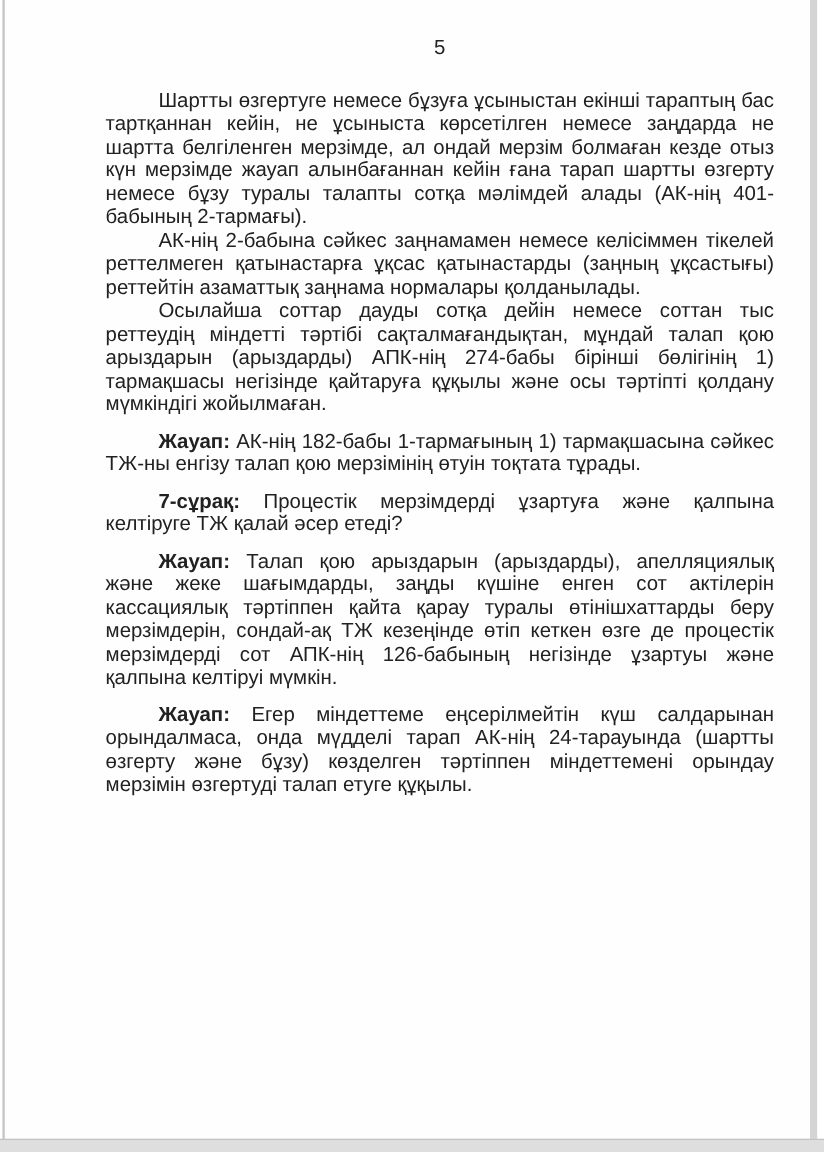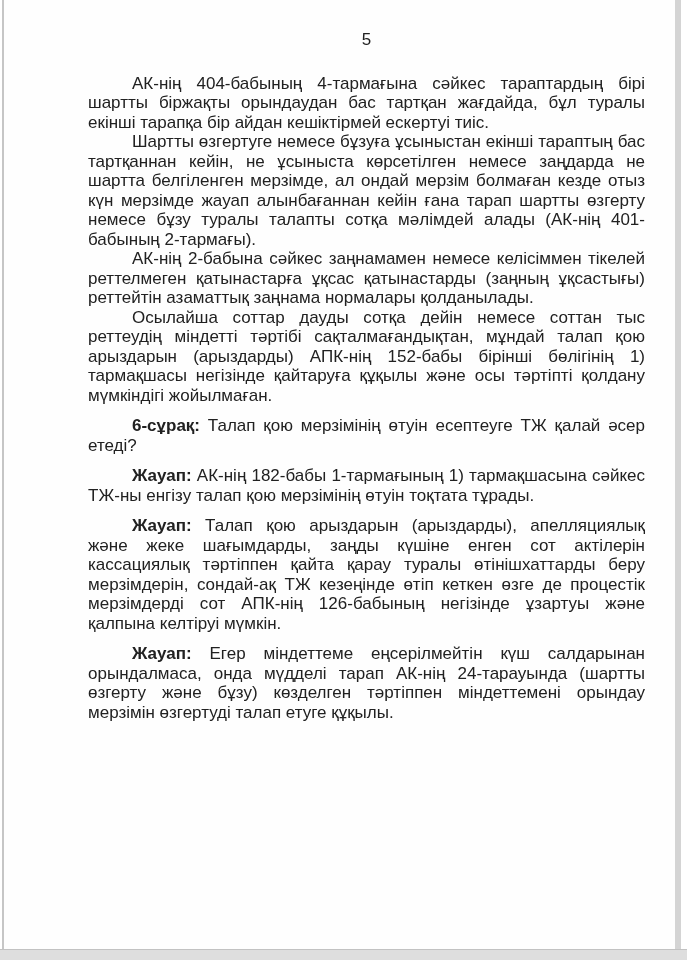--- a/index.html
+++ b/index.html
@@ -64,28 +64,27 @@
   }
 </style>
 </head>
 <body>
 
 <div class="canvas">
   <div class="page">
 
     <p class="page-number">5</p>
 
-    <p class="para">АК-нің 404-бабының 4-тармағына сәйкес тараптардың бірі шартты біржақты орындаудан бас тартқан жағдайда, бұл туралы екінші тарапқа бір айдан кешіктірмей ескертуі тиіс.</p>
     <p class="para">Шартты өзгертуге немесе бұзуға ұсыныстан екінші тараптың бас тартқаннан кейін, не ұсыныста көрсетілген немесе заңдарда не шартта белгіленген мерзімде, ал ондай мерзім болмаған кезде отыз күн мерзімде жауап алынбағаннан кейін ғана тарап шартты өзгерту немесе бұзу туралы талапты сотқа мәлімдей алады (АК-нің 401-бабының 2-тармағы).</p>
     <p class="para">АК-нің 2-бабына сәйкес заңнамамен немесе келісіммен тікелей реттелмеген қатынастарға ұқсас қатынастарды (заңның ұқсастығы) реттейтін азаматтық заңнама нормалары қолданылады.</p>
-    <p class="para">Осылайша соттар дауды сотқа дейін немесе соттан тыс реттеудің міндетті тәртібі сақталмағандықтан, мұндай талап қою арыздарын (арыздарды) АПК-нің 152-бабы бірінші бөлігінің 1) тармақшасы негізінде қайтаруға құқылы және осы тәртіпті қолдану мүмкіндігі жойылмаған.</p>
+    <p class="para">Осылайша соттар дауды сотқа дейін немесе соттан тыс реттеудің міндетті тәртібі сақталмағандықтан, мұндай талап қою арыздарын (арыздарды) АПК-нің 274-бабы бірінші бөлігінің 1) тармақшасы негізінде қайтаруға құқылы және осы тәртіпті қолдану мүмкіндігі жойылмаған.</p>
 
-    <p class="para qa"><b>6-сұрақ:</b> <span>Талап қою мерзімінің өтуін есептеуге ТЖ қалай әсер етеді?</span></p>
     <p class="para qa"><b>Жауап:</b> <span>АК-нің 182-бабы 1-тармағының 1) тармақшасына сәйкес ТЖ-ны енгізу талап қою мерзімінің өтуін тоқтата тұрады.</span></p>
 
+    <p class="para qa"><b>7-сұрақ:</b> <span>Процестік мерзімдерді ұзартуға және қалпына келтіруге ТЖ қалай әсер етеді?</span></p>
     <p class="para qa"><b>Жауап:</b> <span>Талап қою арыздарын (арыздарды), апелляциялық және жеке шағымдарды, заңды күшіне енген сот актілерін кассациялық тәртіппен қайта қарау туралы өтінішхаттарды беру мерзімдерін, сондай-ақ ТЖ кезеңінде өтіп кеткен өзге де процестік мерзімдерді сот АПК-нің 126-бабының негізінде ұзартуы және қалпына келтіруі мүмкін.</span></p>
 
     <p class="para qa"><b>Жауап:</b> <span>Егер міндеттеме еңсерілмейтін күш салдарынан орындалмаса, онда мүдделі тарап АК-нің 24-тарауында (шартты өзгерту және бұзу) көзделген тәртіппен міндеттемені орындау мерзімін өзгертуді талап етуге құқылы.</span></p>
 
   </div>
 
   <div class="edge-left"></div>
   <div class="edge-right"></div>
   <div class="edge-bottom"></div>
 </div>

